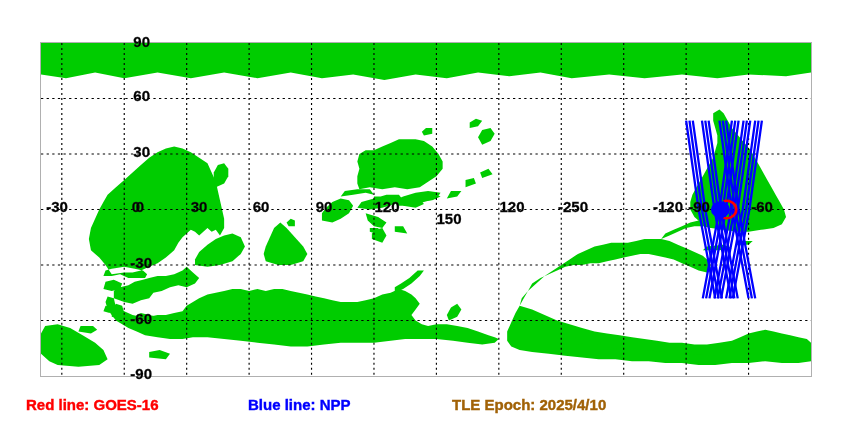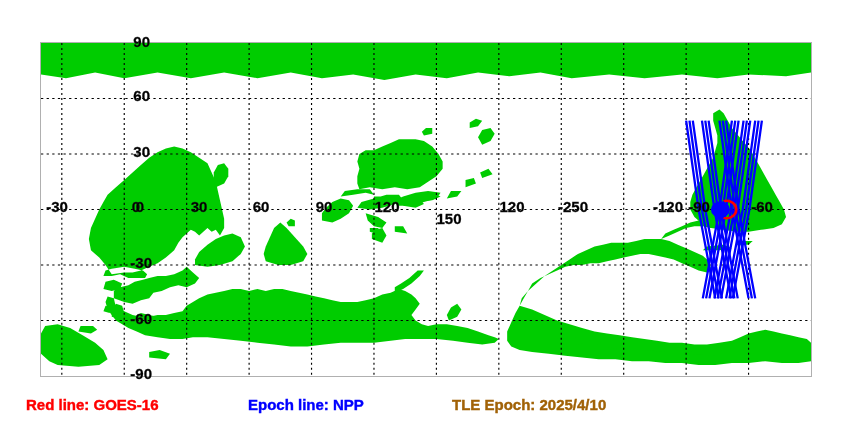--- a/index.html
+++ b/index.html
@@ -280,15 +280,15 @@
   <span class="tick-label lat-label" style="left:150px; top:95px;">60</span>
   <span class="tick-label lat-label" style="left:150px; top:151px;">30</span>
   <span class="tick-label lat-label" style="left:144px; top:206px;">0</span>
   <span class="tick-label lat-label" style="left:152px; top:262px;">-30</span>
   <span class="tick-label lat-label" style="left:152px; top:318px;">-60</span>
   <span class="tick-label lat-label" style="left:152px; top:373px;">-90</span>
 </div>
 
 <div id="caption">
   <span class="caption-item" id="cap-red" style="color:#ff0000;">Red line: GOES-16</span>
-  <span class="caption-item" id="cap-blue" style="color:#0000ff;">Epoch line: NPP</span>
+  <span class="caption-item" id="cap-blue" style="color:#0000ff;">Blue line: NPP</span>
   <span class="caption-item" id="cap-tle" style="color:#a16207;">TLE Epoch: 2025/4/10</span>
 </div>
 
 </body></html>

